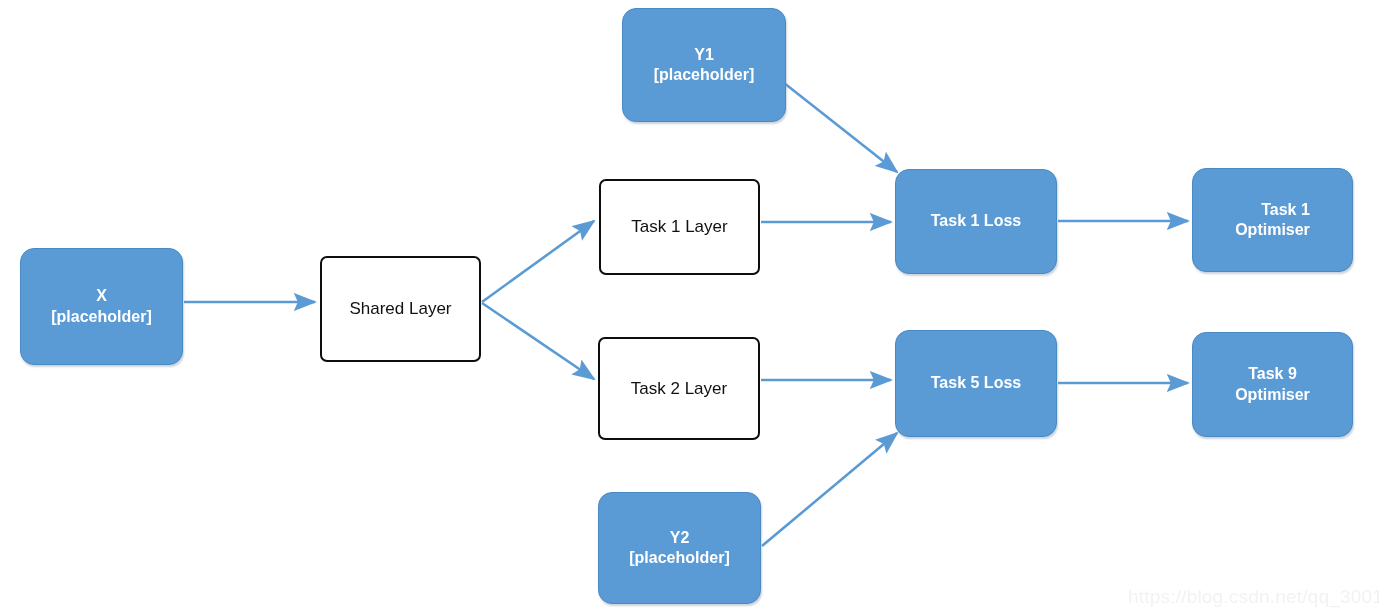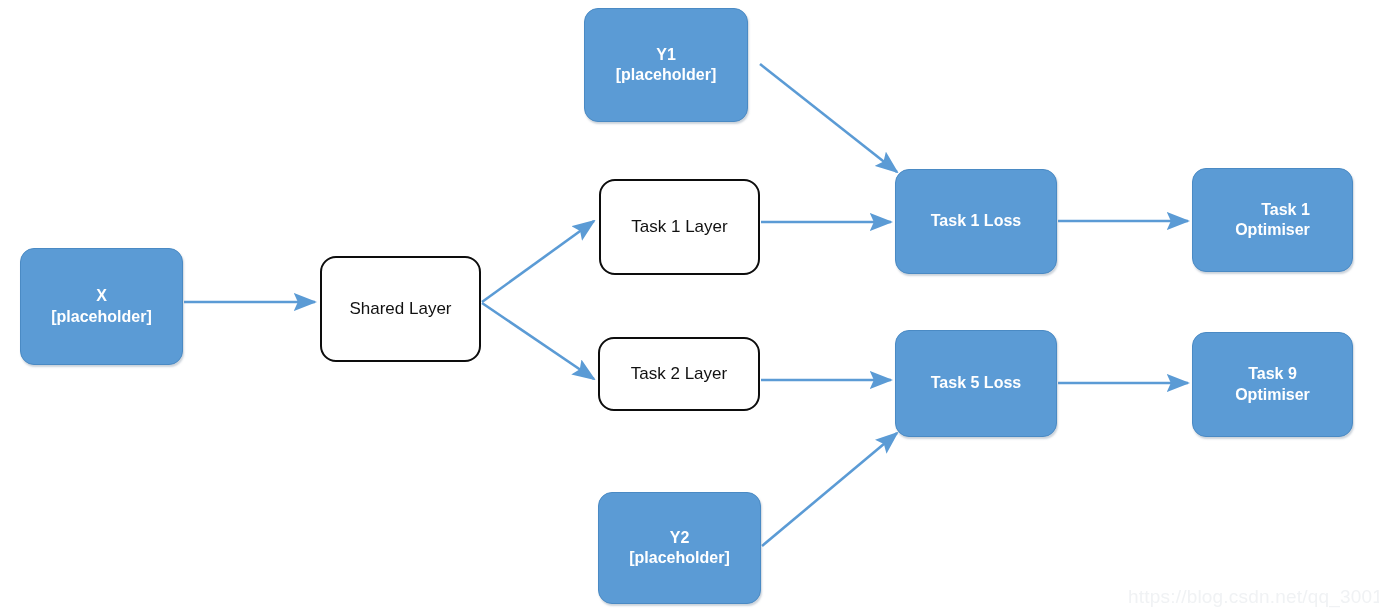--- a/index.html
+++ b/index.html
@@ -44,21 +44,21 @@
     font-weight: bold;
     font-size: 16px;
     box-shadow: 1px 2px 2px rgba(120,140,160,0.38);
   }
   .node-outline {
     background: #ffffff;
     border: 2px solid #0d0d0d;
     color: #111111;
     font-weight: normal;
     font-size: 17px;
-    border-radius: 16px;
+    border-radius: 7px;
   }
   .node-label {
     display: block;
     white-space: pre-line;
   }
   .watermark {
     position: absolute;
     color: #f0f2f4;
     font-size: 19px;
     letter-spacing: 0.2px;
@@ -88,24 +88,24 @@
         <line x1="762" y1="546" x2="897" y2="433" stroke="#5b9bd5" stroke-width="2.6" marker-end="url(#arrowhead)"></line>
         <line x1="1058" y1="221" x2="1188" y2="221" stroke="#5b9bd5" stroke-width="2.6" marker-end="url(#arrowhead)"></line>
         <line x1="1058" y1="383" x2="1188" y2="383" stroke="#5b9bd5" stroke-width="2.6" marker-end="url(#arrowhead)"></line>
       </g>
   </svg>
 
   <div id="nodes">
       <div class="node node-filled" style="left: 20px; top: 248px; width: 163px; height: 117px;"><span class="node-label">X
 [placeholder]</span></div>
       <div class="node node-outline" style="left: 320px; top: 256px; width: 161px; height: 106px;"><span class="node-label">Shared Layer</span></div>
-      <div class="node node-filled" style="left: 584px; top: 8px; width: 164px; height: 114px;"><span class="node-label">Y1
+      <div class="node node-filled" style="left: 622px; top: 8px; width: 164px; height: 114px;"><span class="node-label">Y1
 [placeholder]</span></div>
       <div class="node node-outline" style="left: 599px; top: 179px; width: 161px; height: 96px;"><span class="node-label">Task 1 Layer</span></div>
-      <div class="node node-outline" style="left: 598px; top: 337px; width: 162px; height: 74px;"><span class="node-label">Task 2 Layer</span></div>
+      <div class="node node-outline" style="left: 598px; top: 337px; width: 162px; height: 103px;"><span class="node-label">Task 2 Layer</span></div>
       <div class="node node-filled" style="left: 598px; top: 492px; width: 163px; height: 112px;"><span class="node-label">Y2
 [placeholder]</span></div>
       <div class="node node-filled" style="left: 895px; top: 169px; width: 162px; height: 105px;"><span class="node-label">Task 1 Loss</span></div>
       <div class="node node-filled" style="left: 895px; top: 330px; width: 162px; height: 107px;"><span class="node-label">Task 5 Loss</span></div>
       <div class="node node-filled" style="left: 1192px; top: 168px; width: 161px; height: 104px; text-align: right;"><span class="node-label">Task 1
 Optimiser</span></div>
       <div class="node node-filled" style="left: 1192px; top: 332px; width: 161px; height: 105px;"><span class="node-label">Task 9
 Optimiser</span></div>
     </div>
 

